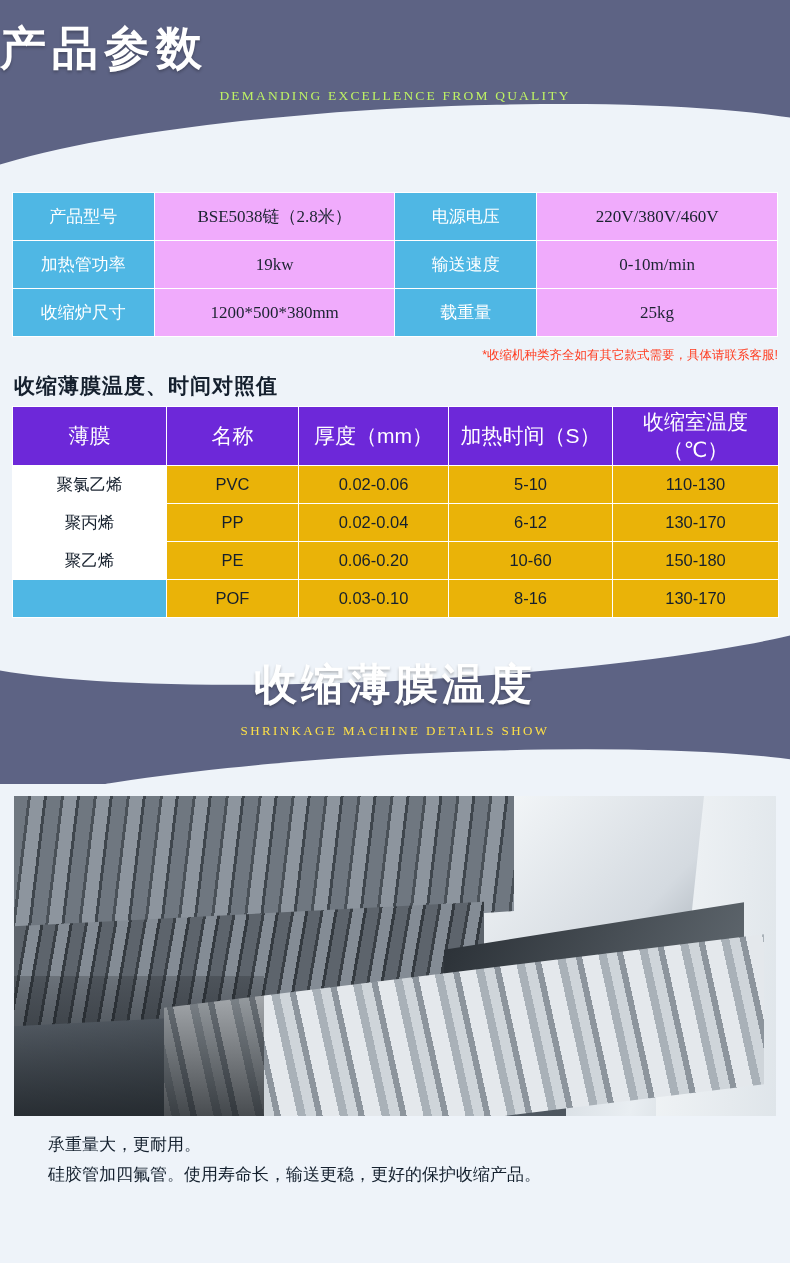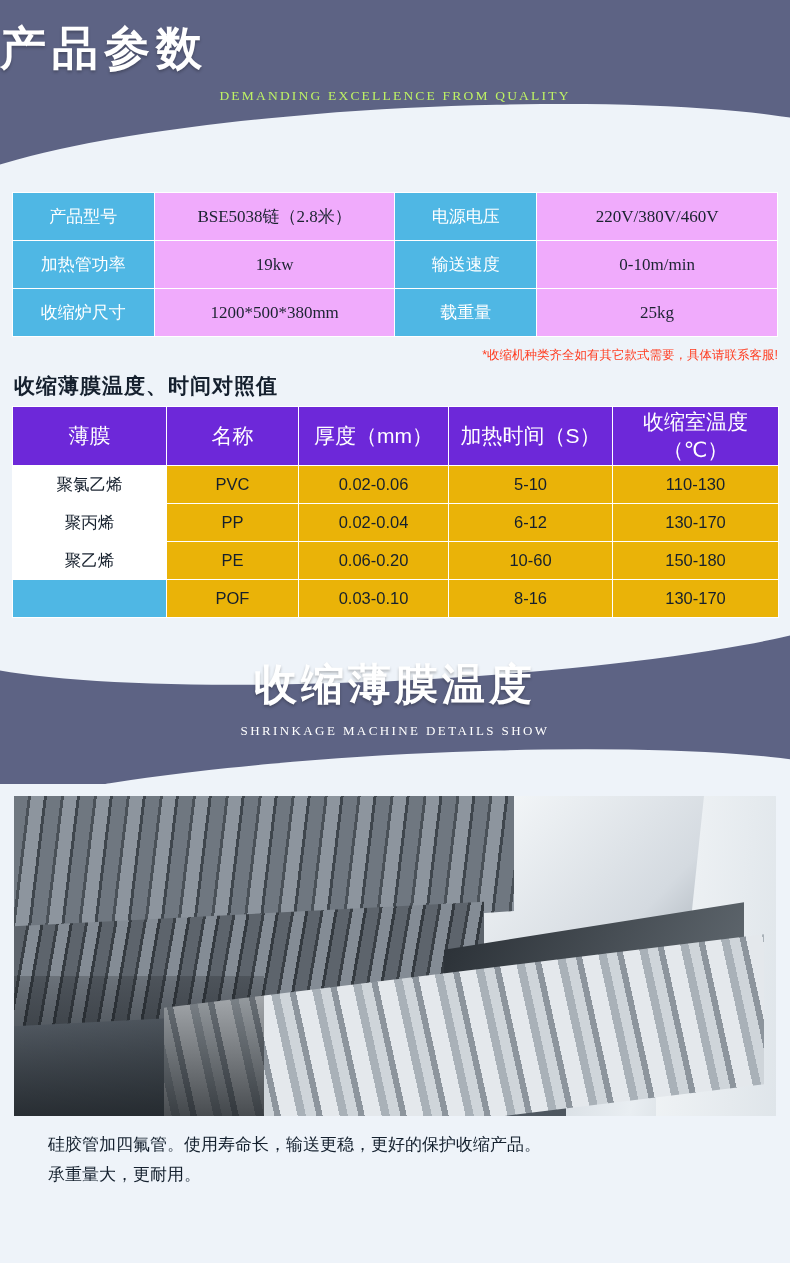--- a/index.html
+++ b/index.html
@@ -183,21 +183,21 @@
     font-size: 43px;
     font-weight: bold;
     letter-spacing: 4px;
     text-shadow: 0 2px 3px rgba(0,0,0,0.25);
   }
   .banner2-sub {
     position: relative;
     z-index: 2;
     text-align: center;
     margin-top: 9px;
-    color: #ffffff;
+    color: #fde047;
     font-size: 13px;
     letter-spacing: 2.4px;
     font-family: "Liberation Serif", "DejaVu Serif", serif;
   }
 
   
   .photo-wrap {
     padding: 12px 14px 0 14px;
   }
   .photo {
@@ -396,17 +396,17 @@
       <div class="panel"></div>
       <div class="hood"></div>
       <div class="hood2"></div>
       <div class="frame"></div>
       <div class="rollers"></div>
       <div class="shadow-left"></div>
     </div>
   </div>
 
   <div class="caption">
+    <div>承重量大，更耐用。</div>
     <div>硅胶管加四氟管。使用寿命长，输送更稳，更好的保护收缩产品。</div>
-    <div>承重量大，更耐用。</div>
   </div>
 
 </div>
 
 </body></html>

